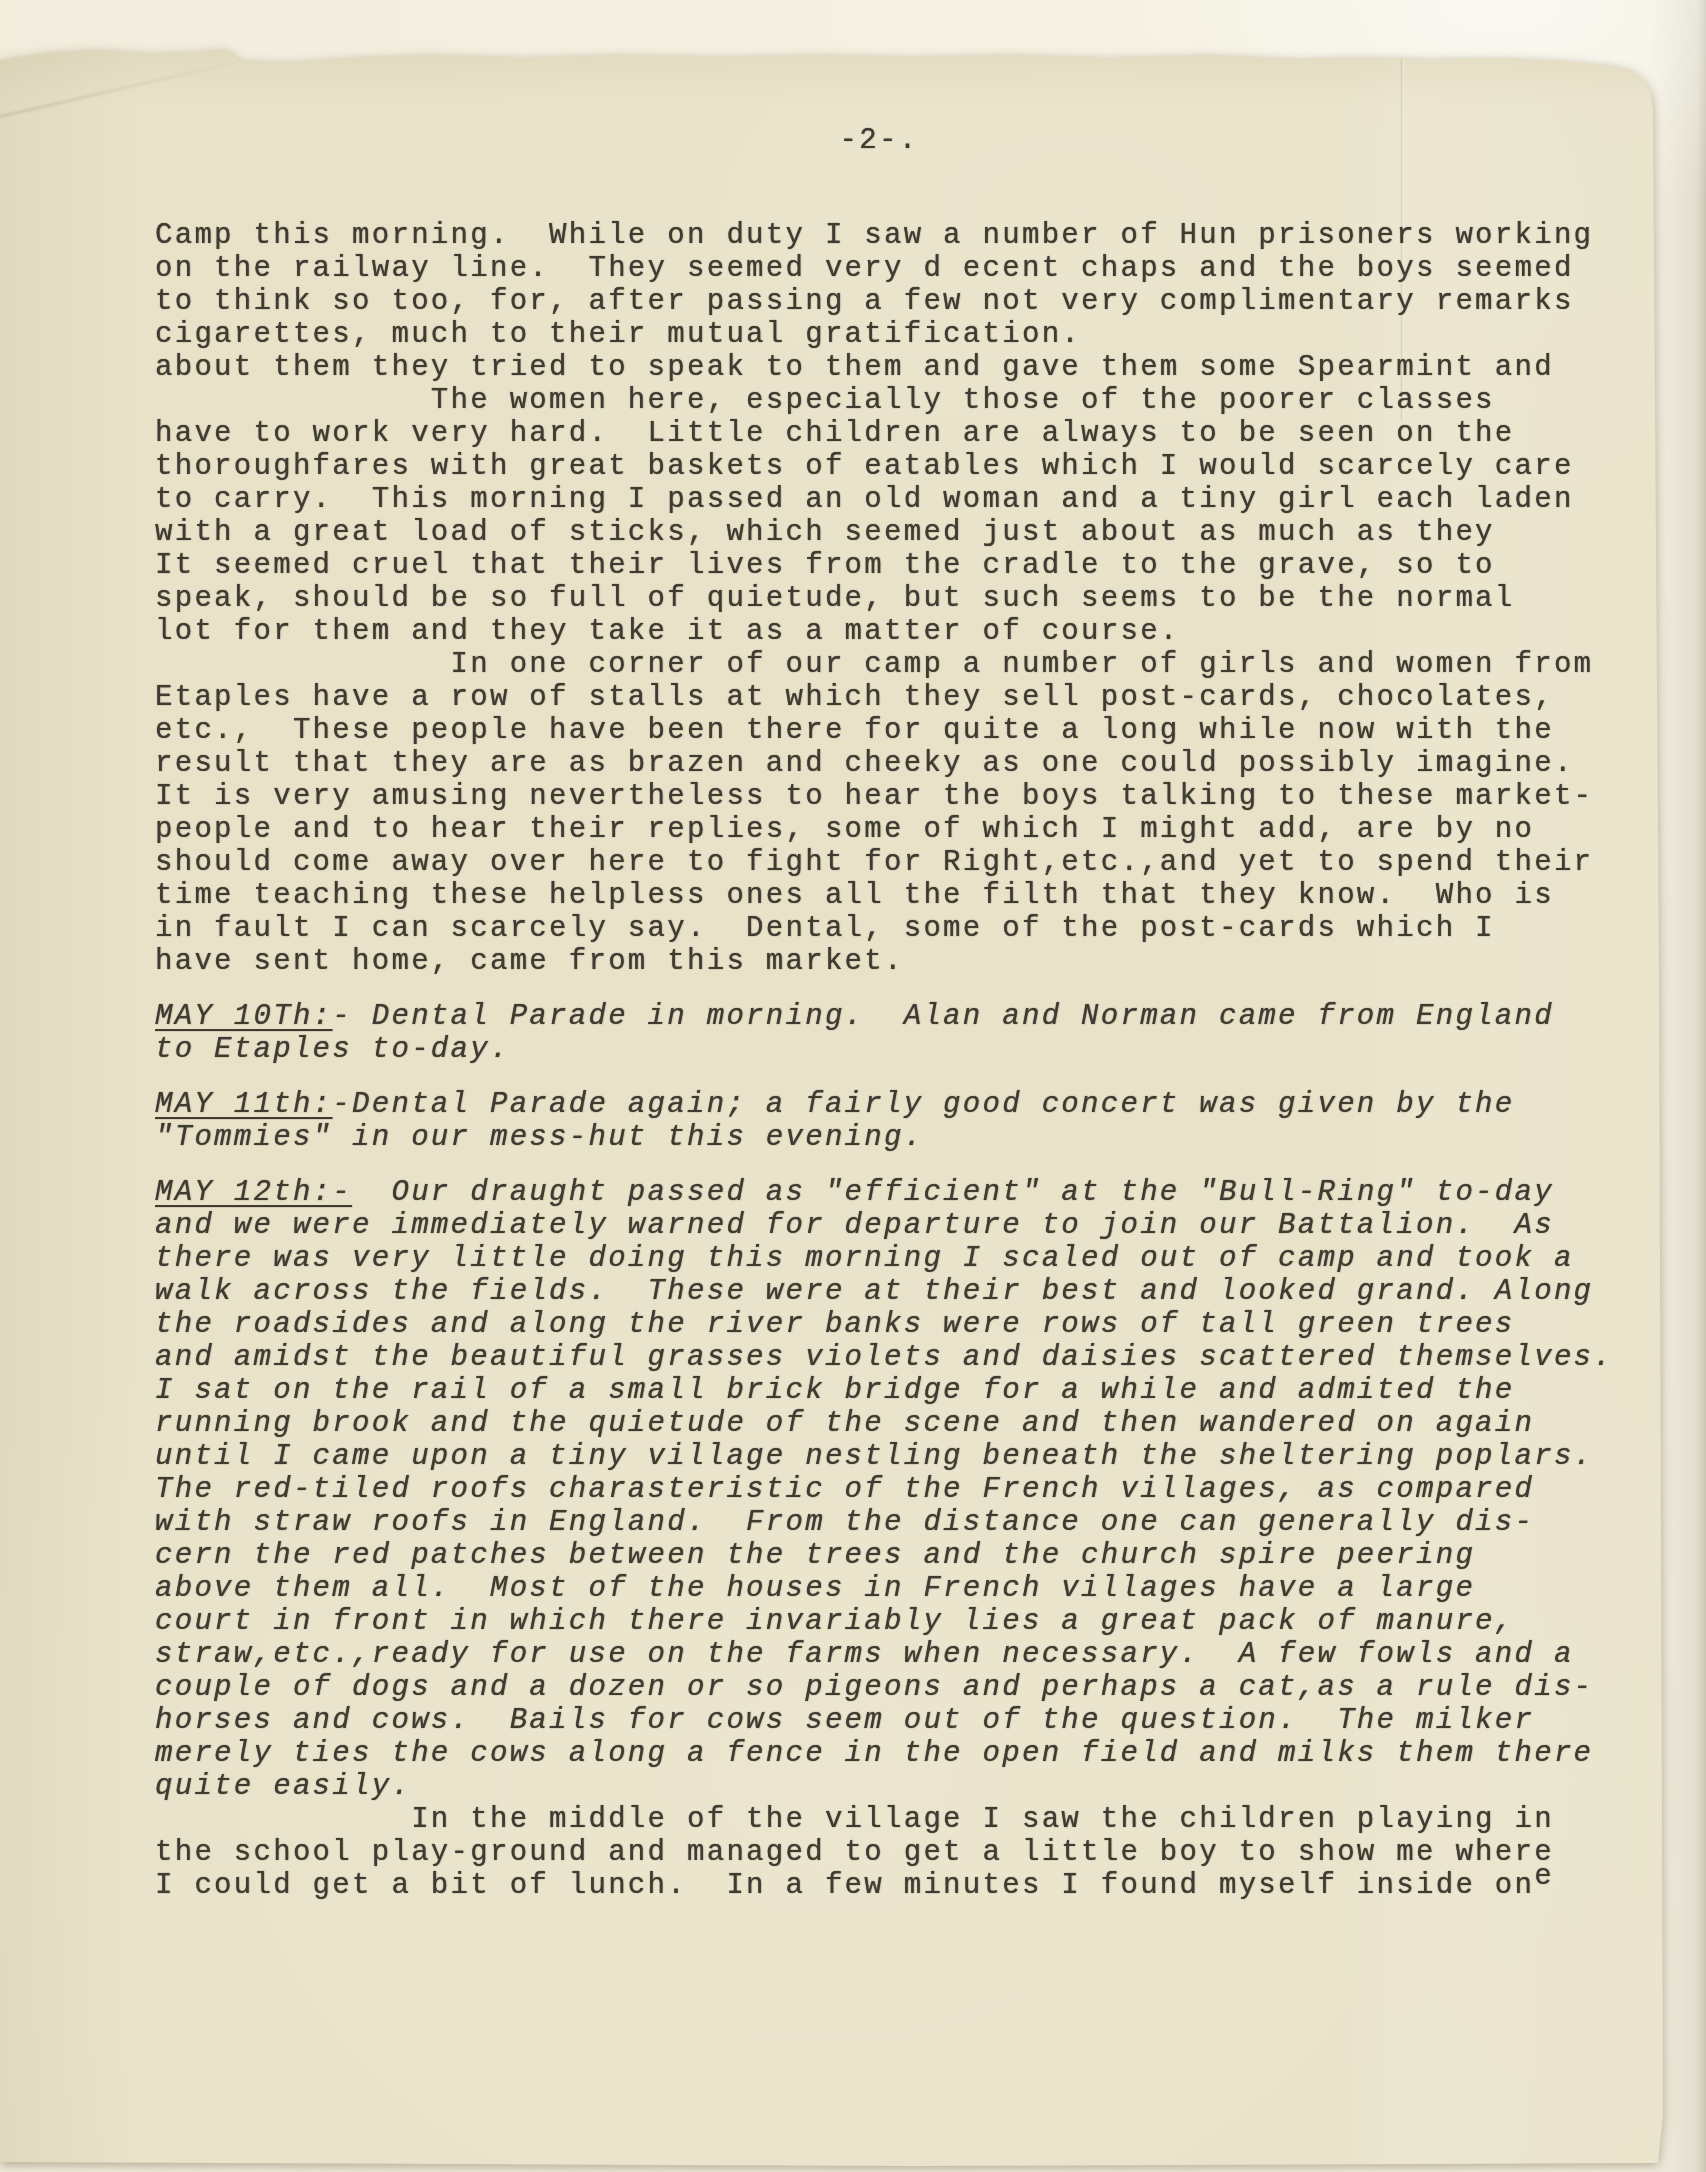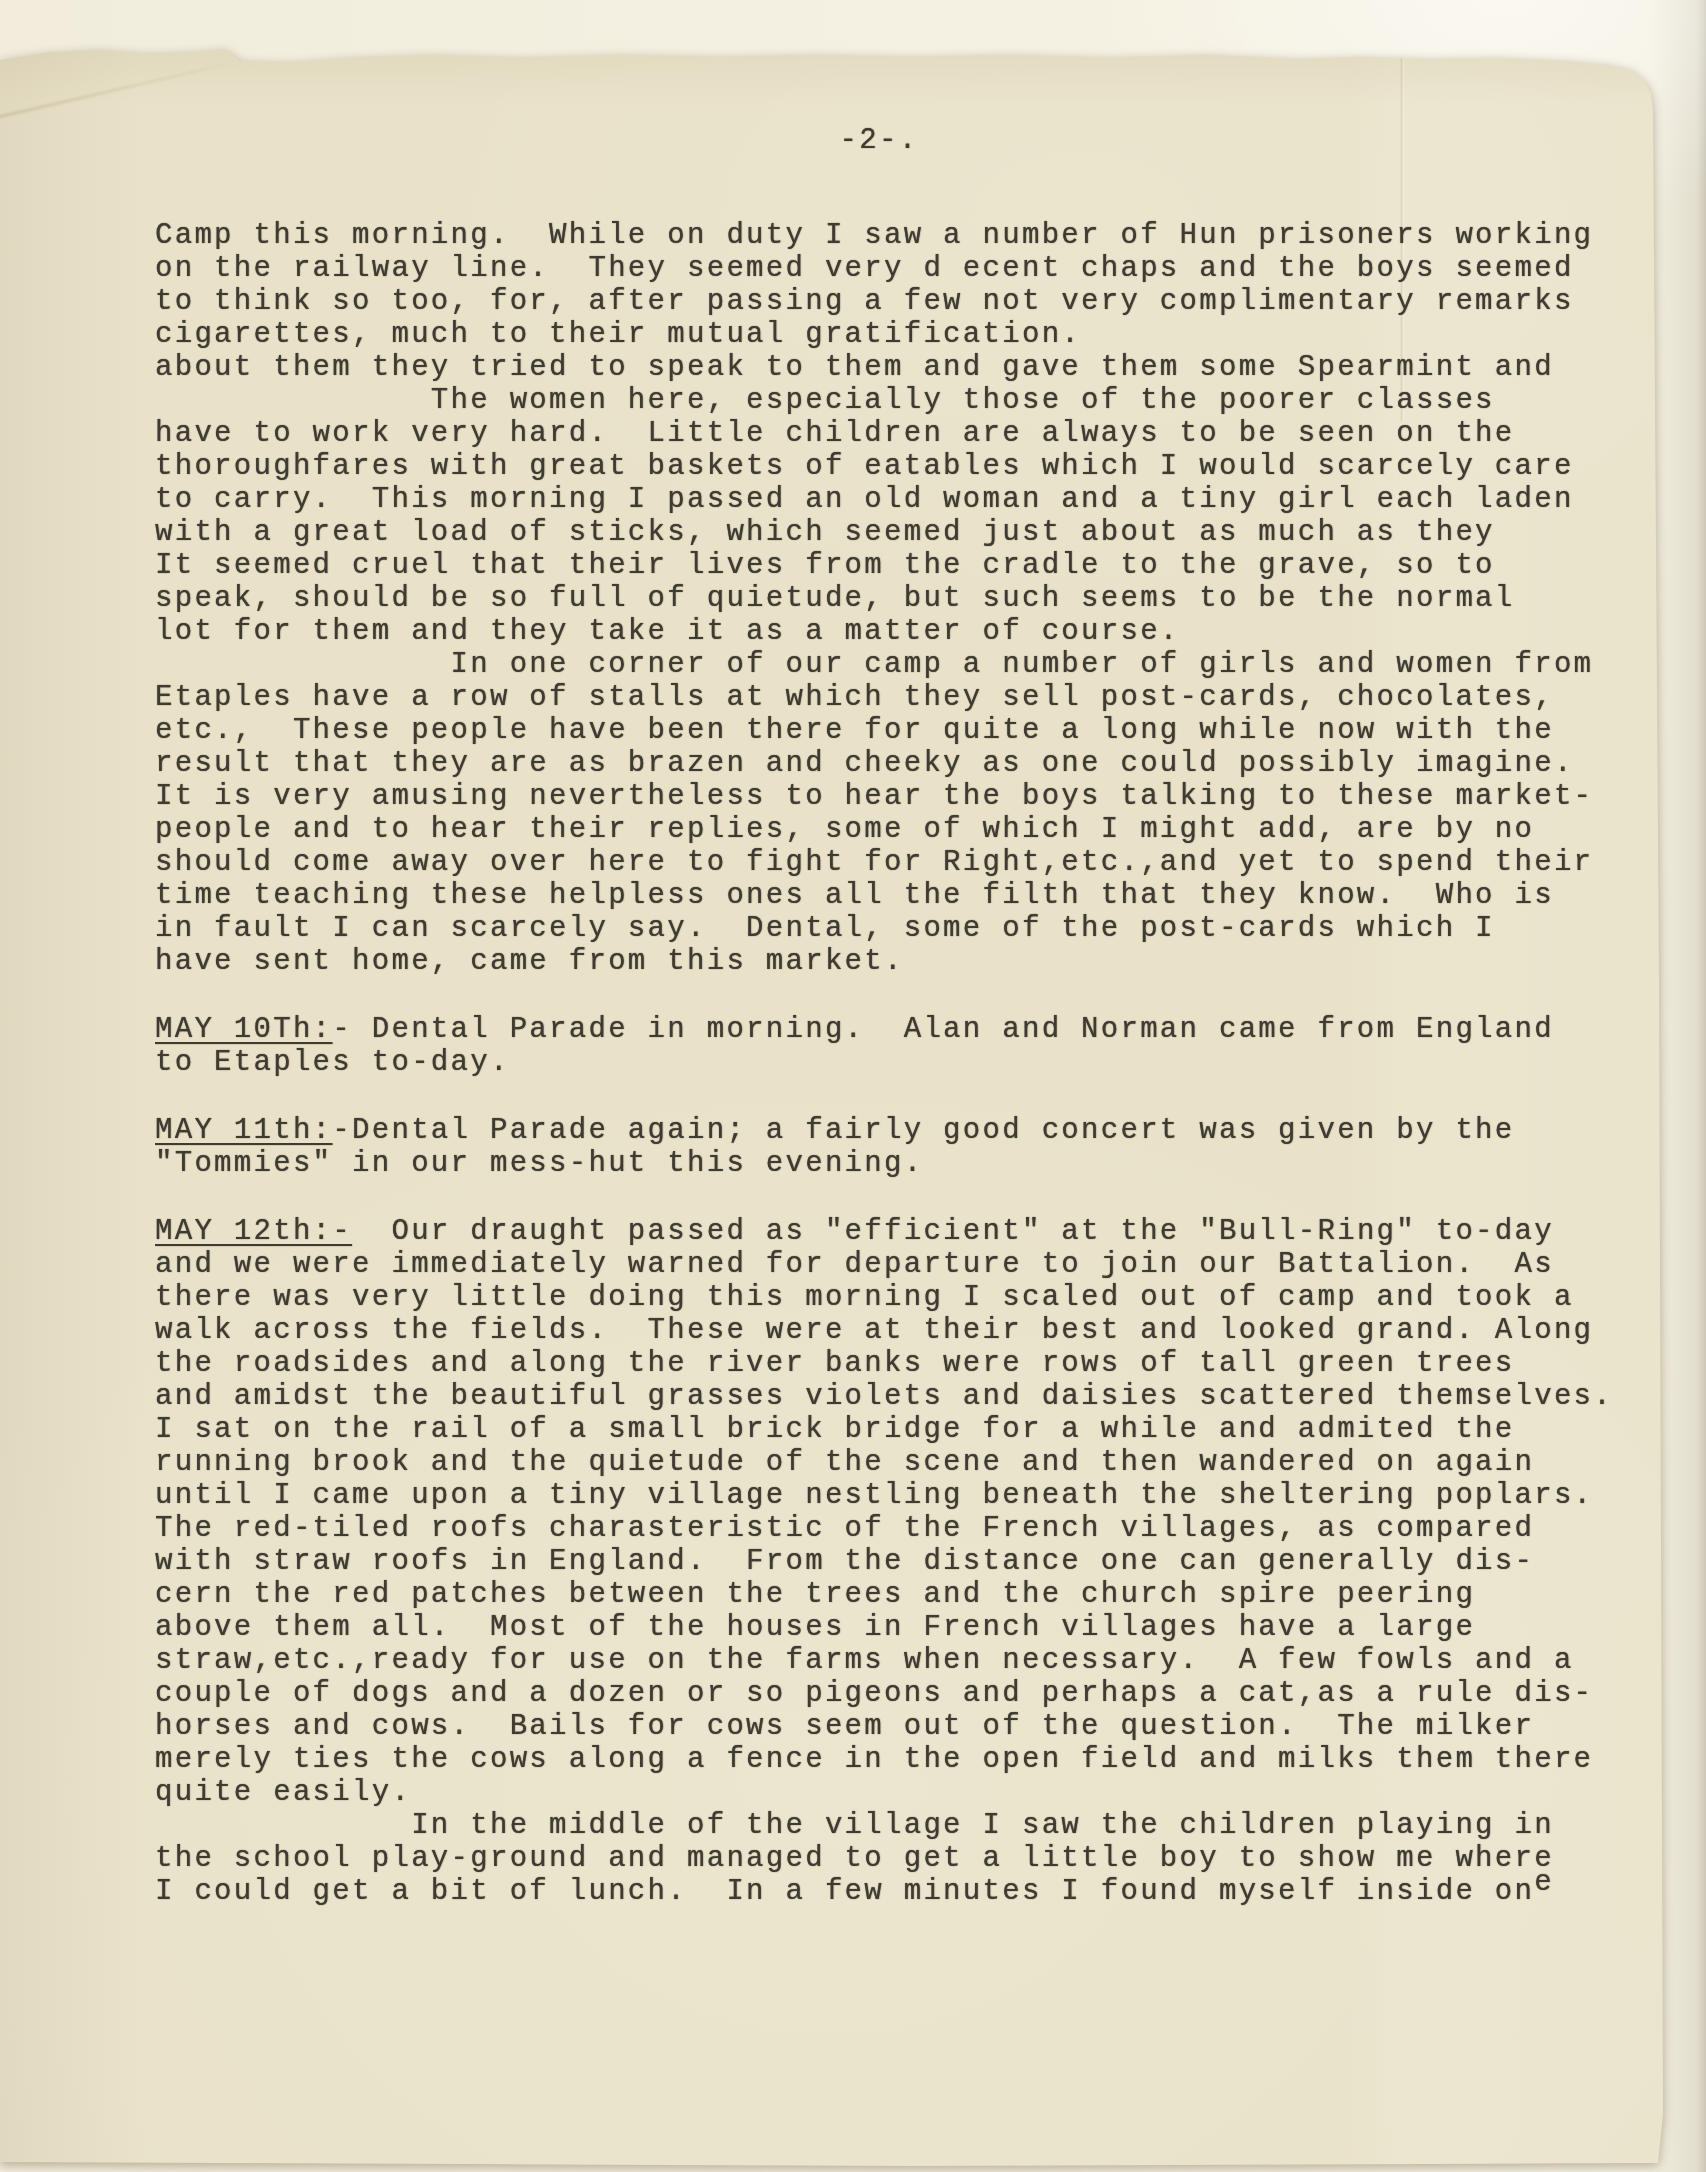--- a/index.html
+++ b/index.html
@@ -45,21 +45,21 @@
     position:absolute;left:155px;top:124px;width:1448px;
     font-family:"Liberation Mono","DejaVu Sans Mono",monospace;
     font-size:29px;line-height:33px;letter-spacing:2.3px;
     color:#3f3b31;
     text-shadow:0 0 1px rgba(63,59,49,.75), 0.5px 0.4px 1.2px rgba(63,59,49,.32);
     filter:blur(0.2px);
   }
   .pagenum{text-align:center;margin-bottom:62px;}
   .line{white-space:pre;height:33px;}
   .block{margin:0;}
-  .block.entry{margin-top:35px;}
+  .block.entry{margin-top:22px;font-style:italic;}
   .u{text-decoration:underline;text-decoration-thickness:2.3px;text-underline-offset:5.2px;}
   .sup{position:relative;top:-9px;display:inline-block;}
 </style>
 </head>
 <body>
 
 <div class="scan">
   <div class="page-wrap">
     <div class="page">
       <div class="crease-v"></div>
@@ -111,20 +111,21 @@
               <div class="line">walk across the fields.  These were at their best and looked grand. Along</div>
               <div class="line">the roadsides and along the river banks were rows of tall green trees</div>
               <div class="line">and amidst the beautiful grasses violets and daisies scattered themselves.</div>
               <div class="line">I sat on the rail of a small brick bridge for a while and admited the</div>
               <div class="line">running brook and the quietude of the scene and then wandered on again</div>
               <div class="line">until I came upon a tiny village nestling beneath the sheltering poplars.</div>
               <div class="line">The red-tiled roofs charasteristic of the French villages, as compared</div>
               <div class="line">with straw roofs in England.  From the distance one can generally dis-</div>
               <div class="line">cern the red patches between the trees and the church spire peering</div>
               <div class="line">above them all.  Most of the houses in French villages have a large</div>
+              <div class="line">court in front in which there invariably lies a great pack of manure,</div>
               <div class="line">straw,etc.,ready for use on the farms when necessary.  A few fowls and a</div>
               <div class="line">couple of dogs and a dozen or so pigeons and perhaps a cat,as a rule dis-</div>
               <div class="line">horses and cows.  Bails for cows seem out of the question.  The milker</div>
               <div class="line">merely ties the cows along a fence in the open field and milks them there</div>
               <div class="line">quite easily.</div>
             </div>
             <div class="block paragraph">
               <div class="line">             In the middle of the village I saw the children playing in</div>
               <div class="line">the school play-ground and managed to get a little boy to show me where</div>
               <div class="line">I could get a bit of lunch.  In a few minutes I found myself inside on<span class="sup">e</span></div>

